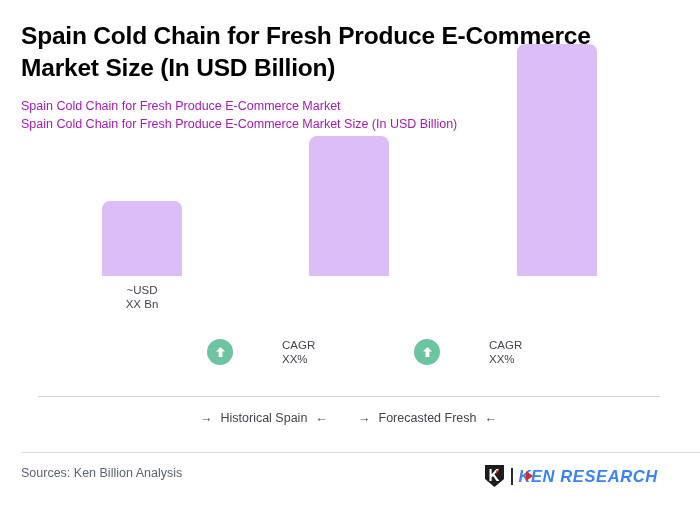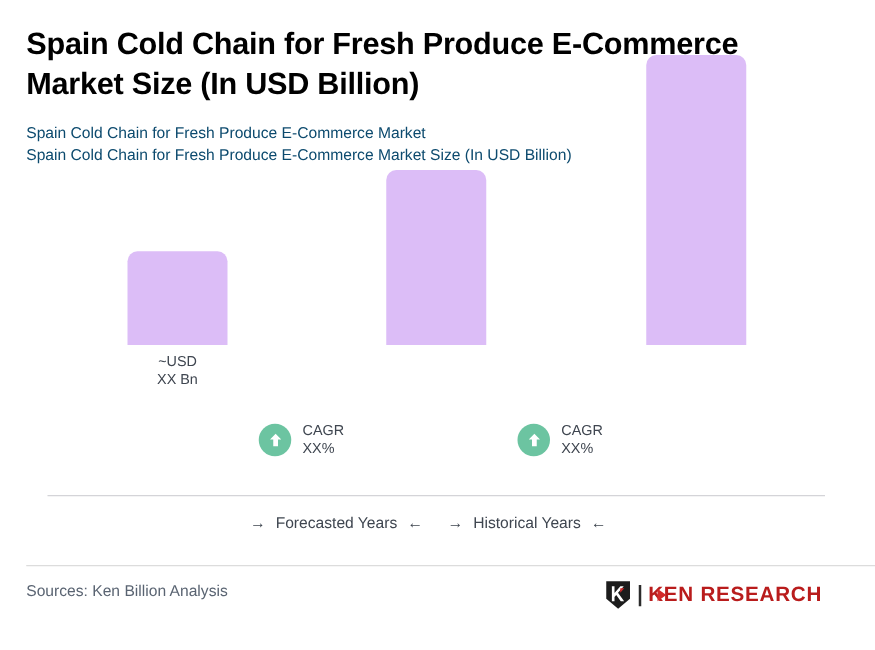--- a/index.html
+++ b/index.html
@@ -34,21 +34,21 @@
     color: #000000;
     letter-spacing: -0.2px;
   }
   .subtitle-block {
     position: absolute;
     left: 21px;
     top: 98px;
     width: 540px;
     font-size: 12.5px;
     line-height: 1.42;
-    color: #0c4a6e;
+    color: #a21caf;
   }
   .subtitle-line { display: block; white-space: nowrap; }
 
   
   .plot {
     position: absolute;
     left: 0;
     top: 0;
     width: 607px;
     height: 400px;
@@ -95,21 +95,21 @@
     align-items: center;
     justify-content: center;
     flex: 0 0 auto;
   }
   .cagr-text {
     font-size: 11.5px;
     line-height: 1.25;
     color: #3f4650;
     white-space: nowrap;
   }
-  .cagr-text span { display: block; }
+  .cagr-text span { display: block; margin-left: 40px; }
 
   
   .years-row {
     position: absolute;
     left: 38px;
     top: 405px;
     width: 622px;
     height: 28px;
   }
   .years-group {
@@ -159,24 +159,25 @@
     width: 1.5px;
     height: 17px;
     background: #2b2b2b;
     flex: 0 0 auto;
   }
   .logo-word {
     font-family: "Liberation Sans", sans-serif;
     font-size: 16.5px;
     font-weight: bold;
     letter-spacing: 0.6px;
-    color: #b91c1c;
+    color: #3b82f6;
     line-height: 1;
     position: relative;
     white-space: nowrap;
+    font-style: italic;
   }
   .logo-word .redtri {
     position: absolute;
     left: 7px;
     top: 3px;
     width: 0;
     height: 0;
     border-top: 5px solid transparent;
     border-bottom: 5px solid transparent;
     border-left: 7px solid #d32a2a;
@@ -237,26 +238,26 @@
       <span>XX Bn</span>
     </div>
     <div class="bar" style="left:517px; width:80px; height:232px;"></div>
 
     <div class="baseline"></div>
   </div>
 
   <div class="years-row">
     <div class="years-group years-hist">
       <span class="arrow">→</span>
-      <span>Forecasted Years</span>
+      <span>Historical Spain</span>
       <span class="arrow">←</span>
     </div>
     <div class="years-group years-fore">
       <span class="arrow">→</span>
-      <span>Historical Years</span>
+      <span>Forecasted Fresh</span>
       <span class="arrow">←</span>
     </div>
   </div>
 
   <div class="footer-rule"></div>
   <div class="sources">Sources: Ken Billion Analysis</div>
 
   <div class="logo">
     <svg class="logo-mark" width="21" height="24" viewBox="0 0 21 24" aria-hidden="true">
       <path d="M1 1 H20 V15 L10.5 23 L1 15 Z" fill="#1c1c1c"></path>

